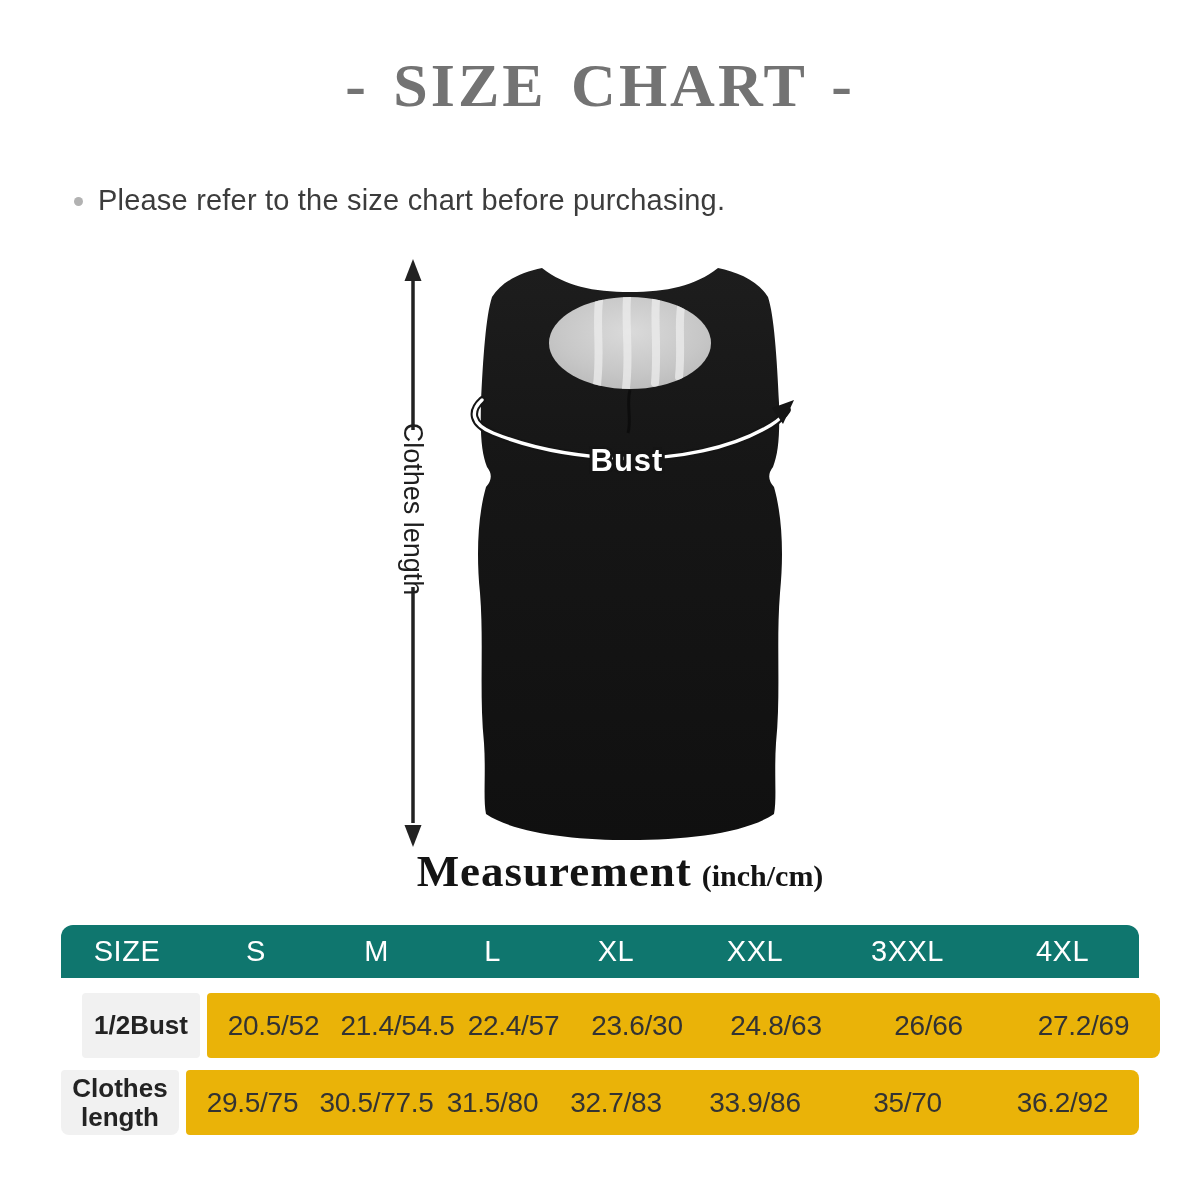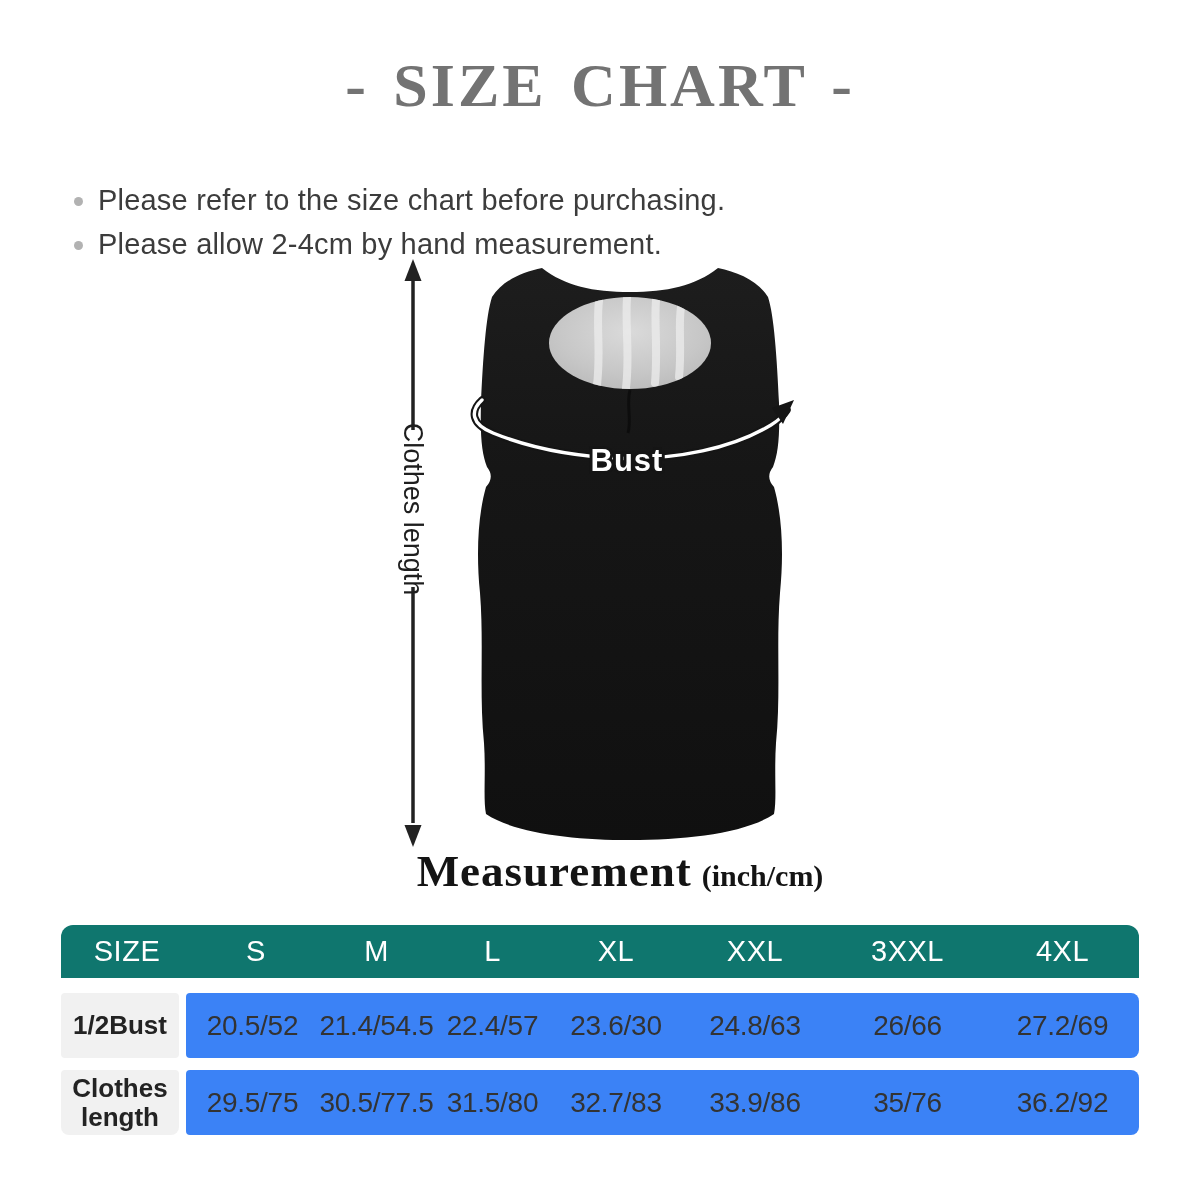--- a/index.html
+++ b/index.html
@@ -53,55 +53,51 @@
     background: #0f766e; border-radius: 12px 12px 0 0;
   }
   .th {
     text-align: center; color: #ffffff; font-size: 29px; font-weight: 400;
     font-stretch: condensed; letter-spacing: 0.5px;
   }
   .trow {
     display: grid; grid-template-columns: 118px 953px; column-gap: 7px;
     height: 65px;
   }
-  .trow.first { margin-top: 15px; }
+  .trow.first { margin-top: 15px; margin-left: 21px; }
   .trow.second { margin-top: 12px; }
   .tlabel {
     background: #f1f1f1; border-radius: 4px;
     display: flex; align-items: center; justify-content: center;
     font-weight: 700; font-size: 26px; color: #232323; text-align: center;
     line-height: 1.08; font-stretch: condensed;
   }
   .trow.second .tlabel { border-radius: 4px 4px 8px 8px; }
   .tvals {
-    background: #3b82f6; border-radius: 4px 8px 8px 4px;
+    background: #eab308; border-radius: 4px 8px 8px 4px;
     display: grid;
     grid-template-columns: 133px 115px 117px 130px 148px 157px 153px;
     align-items: center;
   }
   .td {
     text-align: center; font-size: 28px; color: #333333;
     font-stretch: condensed; letter-spacing: -0.3px;
   }
 </style>
 </head>
 <body>
 
 <div class="page">
 
   <h1 class="title">- SIZE CHART -</h1>
 
   <ul class="notes">
     <li class="note">
       <span class="note-dot"></span>
       <span>Please refer to the size chart before purchasing.</span>
-    </li>
-    <li class="note">
-      <span class="note-dot"></span>
-      <span>Please allow 2-4cm by hand measurement.</span>
     </li>
   </ul>
 
   <svg class="figure" viewBox="0 0 450 600" xmlns="http://www.w3.org/2000/svg">
     <defs>
       <radialGradient id="neckG" cx="50%" cy="38%" r="80%">
         <stop offset="0%" stop-color="#dadada"></stop>
         <stop offset="55%" stop-color="#c7c7c7"></stop>
         <stop offset="100%" stop-color="#b3b3b3"></stop>
       </radialGradient>
@@ -194,19 +190,19 @@
     </div>
 
     <div class="trow second">
       <div class="tlabel">Clothes length</div>
       <div class="tvals">
         <span class="td">29.5/75</span>
         <span class="td">30.5/77.5</span>
         <span class="td">31.5/80</span>
         <span class="td">32.7/83</span>
         <span class="td">33.9/86</span>
-        <span class="td">35/76</span>
+        <span class="td">35/70</span>
         <span class="td">36.2/92</span>
       </div>
     </div>
   </div>
 
 </div>
 
 </body></html>

